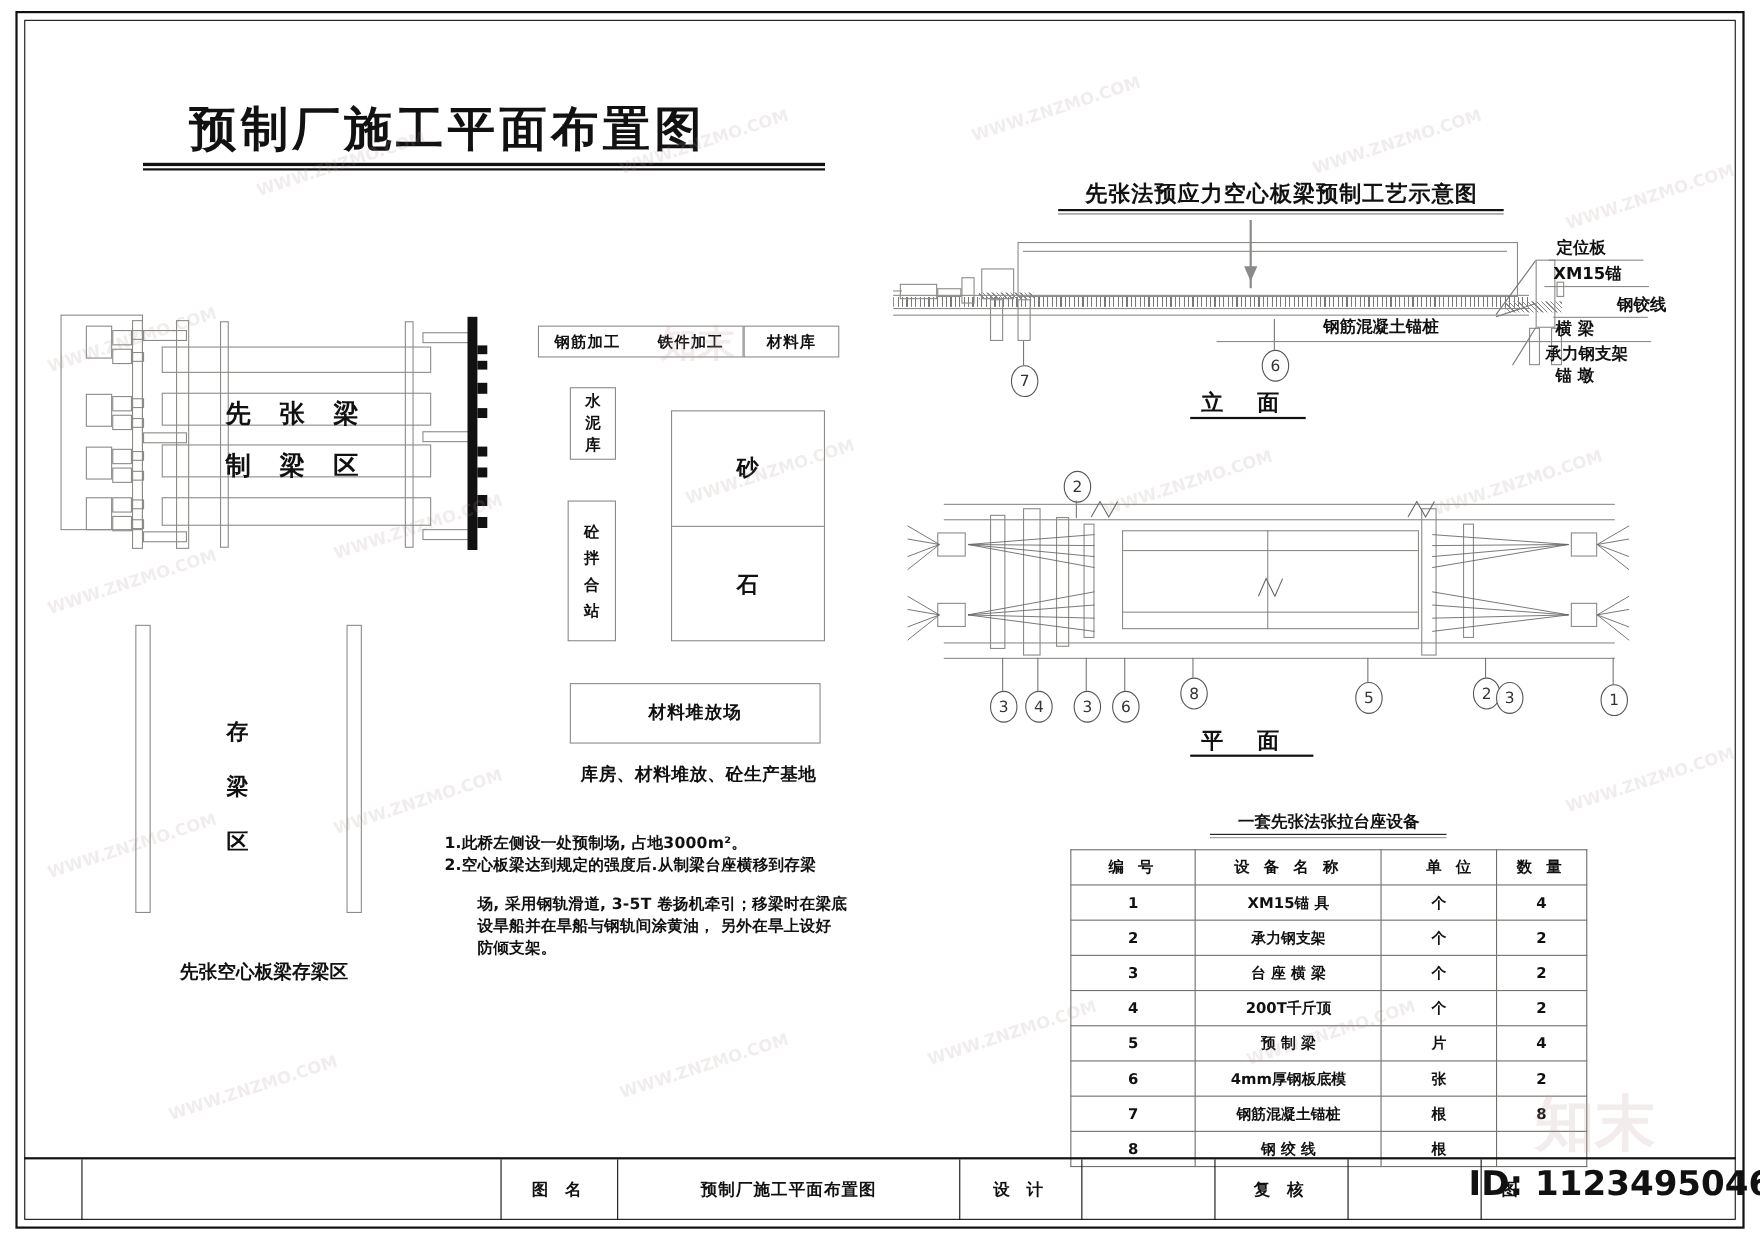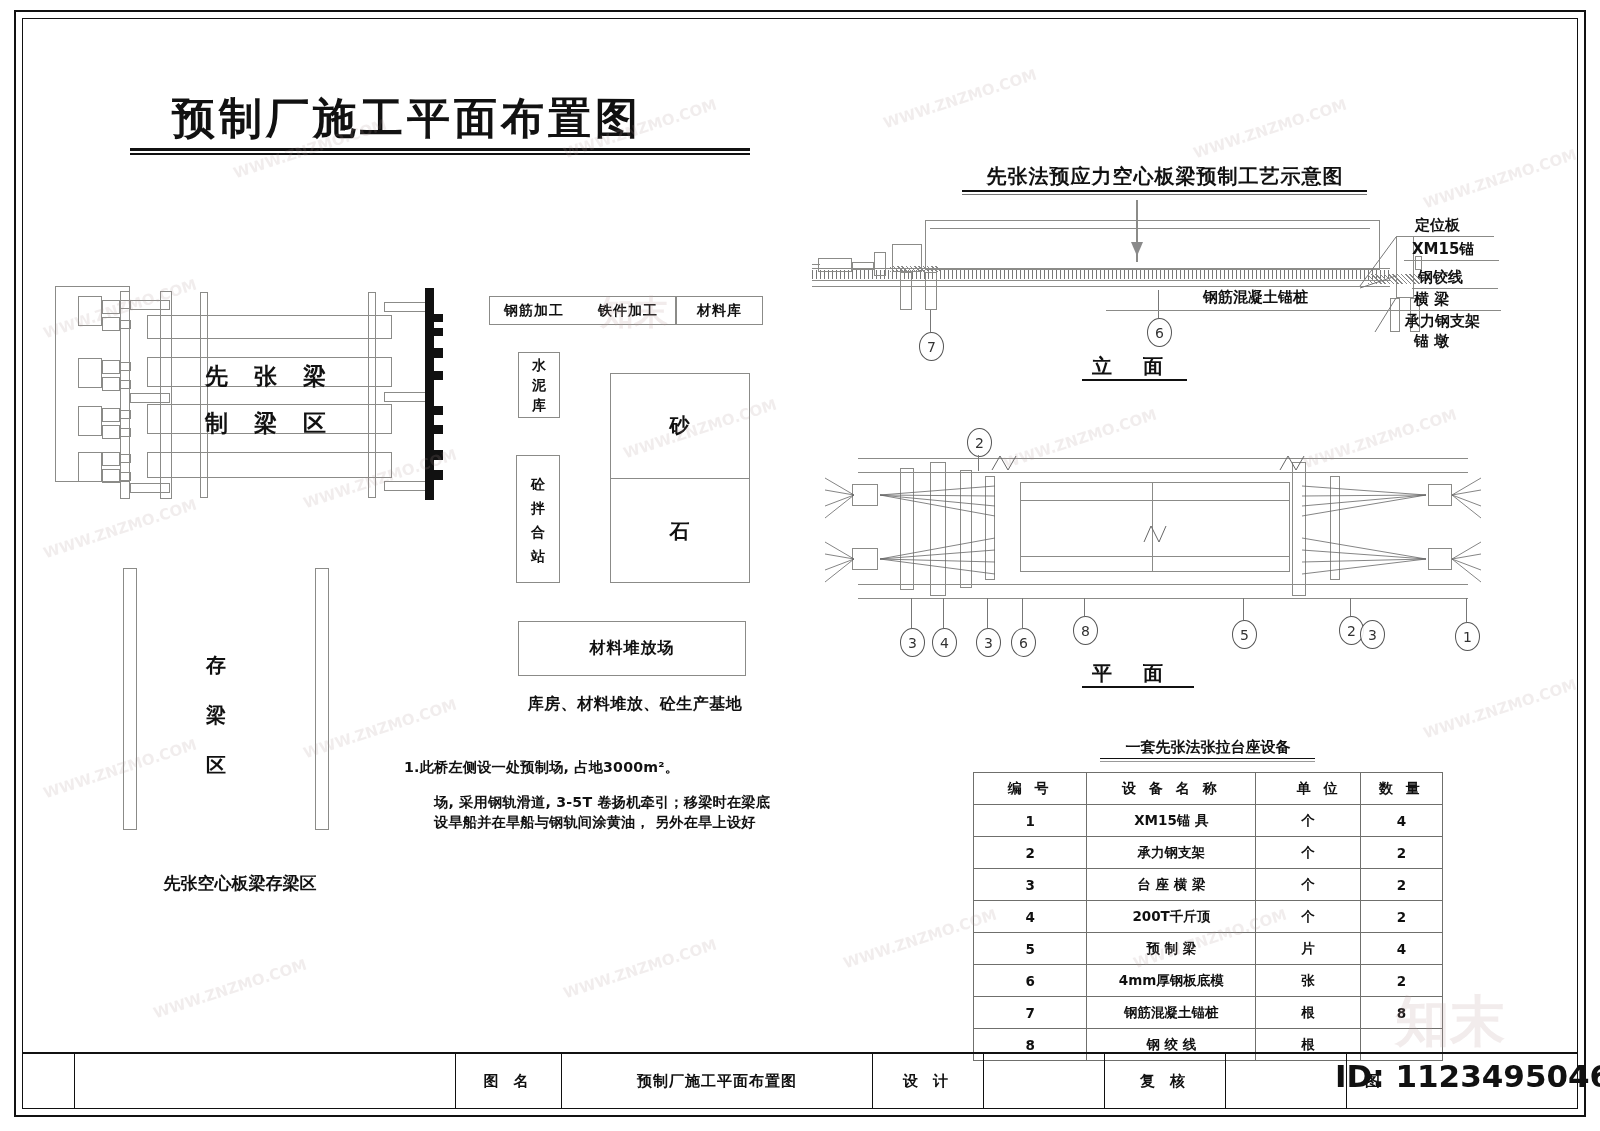--- a/index.html
+++ b/index.html
@@ -273,22 +273,24 @@
 
     <div class="box" style="left:518px;top:621px;width:228px;height:55px;"></div>
     <div class="boxlabel" style="left:518px;top:621px;width:228px;height:55px;font-size:16px;">材料堆放场</div>
 
     <div class="boxlabel" style="left:480px;top:692px;width:310px;height:24px;font-size:16px;letter-spacing:0.5px;">库房、材料堆放、砼生产基地</div>
   </div>
 
   <div id="notes">
     <ol>
       <li>1.此桥左侧设一处预制场, 占地3000m²。</li>
+      <li style="padding-left:17px;text-indent:-17px;">2.空心板梁达到规定的强度后.从制梁台座横移到存梁</li>
       <li style="padding-left:30px;text-indent:0;margin-top:16px;">场, 采用钢轨滑道, 3-5T 卷扬机牵引；移梁时在梁底</li>
       <li style="padding-left:30px;text-indent:0;">设旱船并在旱船与钢轨间涂黄油，  另外在旱上设好</li>
+      <li style="padding-left:30px;text-indent:0;">防倾支架。</li>
     </ol>
   </div>
 
   <div class="abs cn" id="right-title">先张法预应力空心板梁预制工艺示意图</div>
   <div class="abs" id="right-title-rule1"></div>
   <div class="abs" id="right-title-rule2"></div>
 
   <div>
 
     <div class="box" style="left:925px;top:220px;width:455px;height:50px;"></div>
@@ -327,21 +329,21 @@
 
     <div class="leader" style="left:930px;top:310px;height:22px;"></div>
     <div class="bubble" style="left:919px;top:332px;">7</div>
     <div class="leader" style="left:1158px;top:290px;height:28px;"></div>
     <div class="bubble" style="left:1147px;top:318px;">6</div>
 
     <div class="lbl-right" style="left:1415px;top:216px;">定位板</div>
     <div class="thinline" style="left:1408px;top:236px;width:86px;height:1px;"></div>
     <div class="lbl-right" style="left:1412px;top:240px;">XM15锚</div>
     <div class="thinline" style="left:1404px;top:260px;width:95px;height:1px;"></div>
-    <div class="lbl-right" style="left:1418px;top:268px;">钢铰线</div>
+    <div class="lbl-right" style="left:1470px;top:268px;">钢铰线</div>
     <div class="thinline" style="left:1412px;top:288px;width:86px;height:1px;"></div>
     <div class="lbl-right" style="left:1414px;top:290px;">横    梁</div>
     <div class="thinline" style="left:1406px;top:310px;width:95px;height:1px;"></div>
     <div class="lbl-right" style="left:1405px;top:312px;">承力钢支架</div>
     <div class="lbl-right" style="left:1414px;top:332px;">锚    墩</div>
     <div class="lbl-right" style="left:1203px;top:288px;">钢筋混凝土锚桩</div>
     <div class="thinline" style="left:1106px;top:310px;width:305px;height:1px;"></div>
 
     <div class="viewlbl" style="left:1092px;top:353px;">立  面</div>
     <div class="viewrule" style="left:1082px;top:379px;width:105px;"></div>

